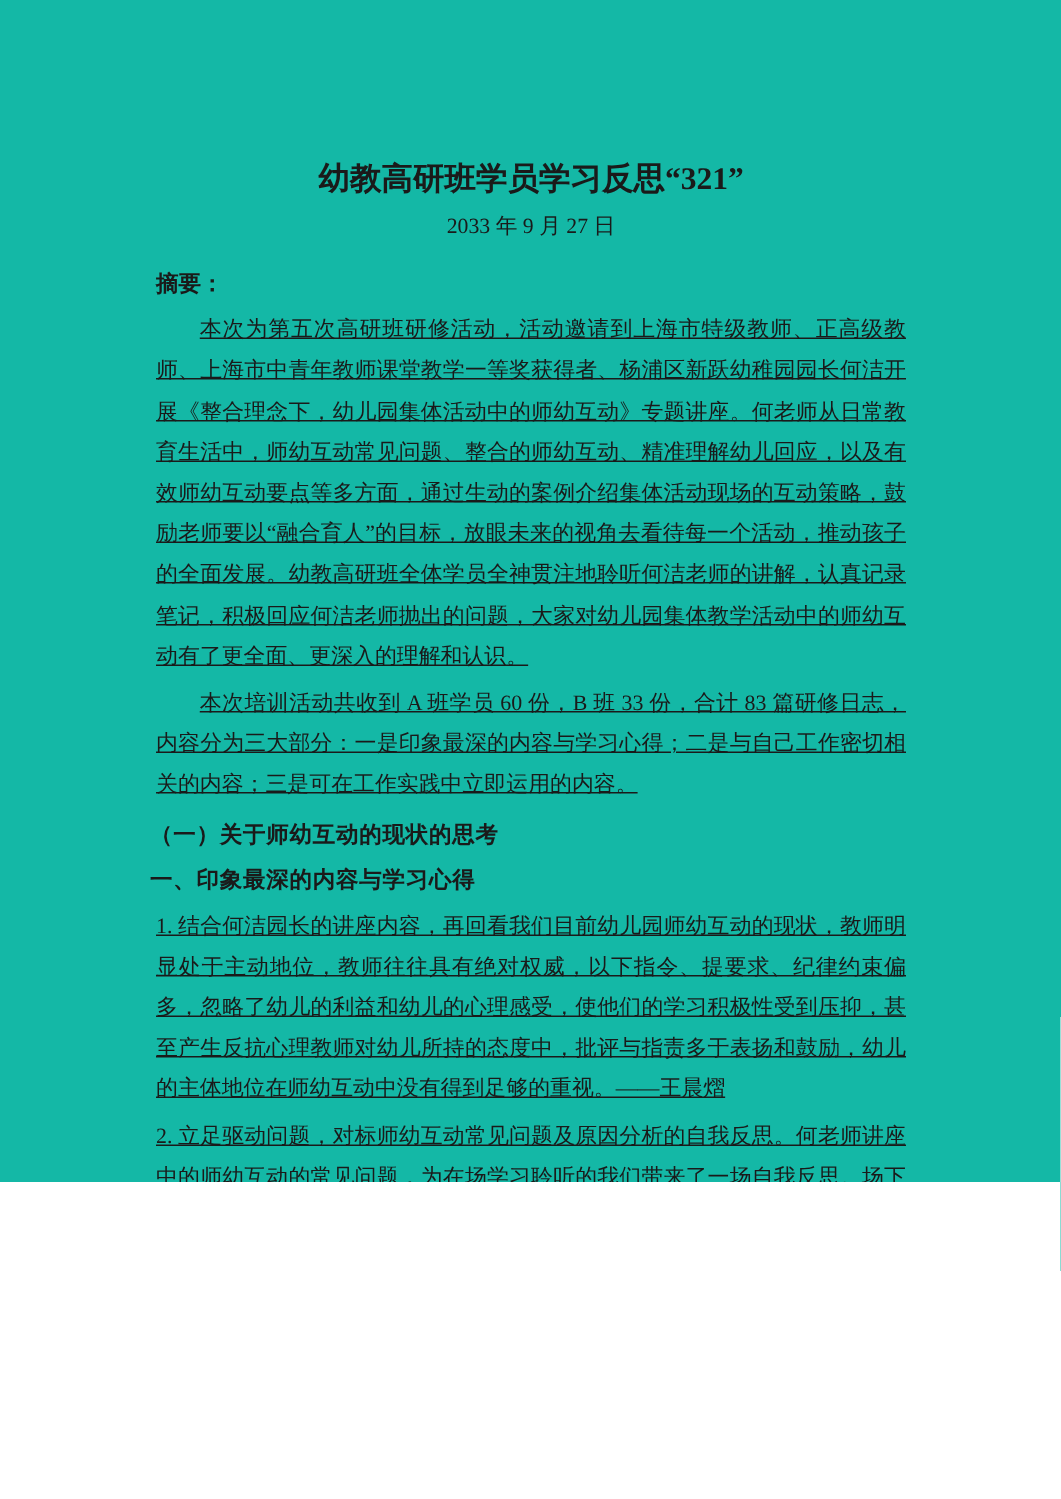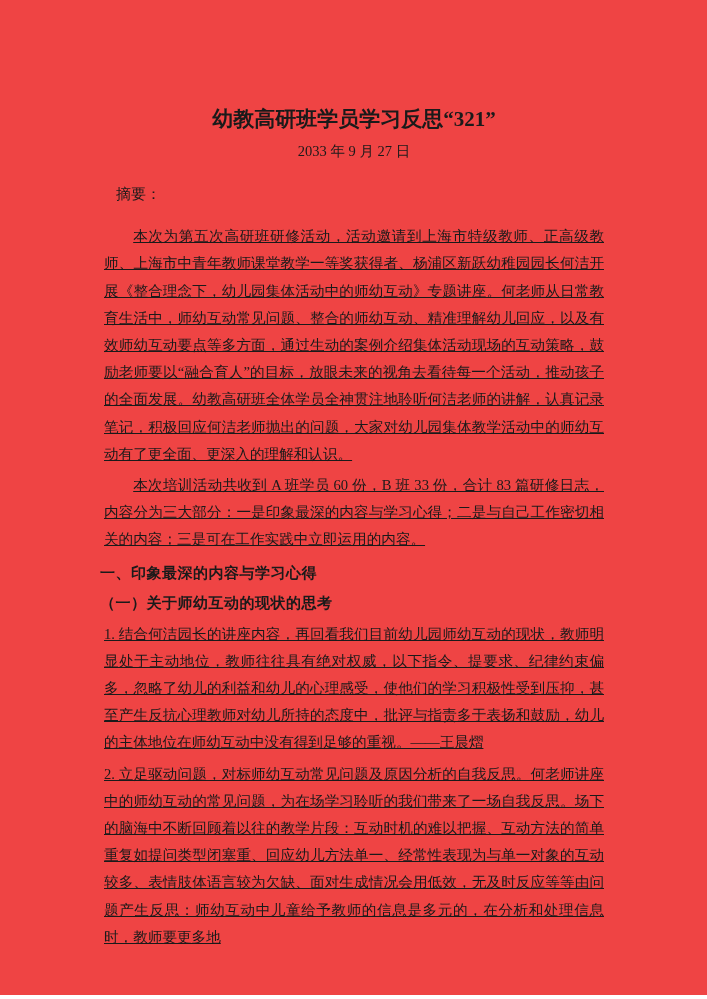--- a/index.html
+++ b/index.html
@@ -3,22 +3,22 @@
 <meta charset="utf-8">
 <style>
   html, body {
     margin: 0;
     padding: 0;
     background: #ffffff;
   }
   .page {
     position: relative;
     width: 707px;
-    height: 995px;
-    background: #ef4444;
+    height: 788px;
+    background: #14b8a6;
     overflow: hidden;
     color: #1a1a1a;
     font-family: "Liberation Serif", "DejaVu Serif", serif;
   }
   .content {
     position: absolute;
     left: 100px;
     top: 104px;
     width: 508px;
   }
@@ -30,25 +30,25 @@
     font-family: "Liberation Serif", "DejaVu Serif", serif;
     margin: 0;
   }
   .doc-date {
     text-align: center;
     font-size: 14.5px;
     line-height: 26px;
     margin: 4px 0 12px 0;
   }
   .abstract-label {
-    font-weight: normal;
+    font-weight: bold;
     font-size: 15px;
     line-height: 27.2px;
     font-family: "Liberation Sans", "DejaVu Sans", sans-serif;
-    margin: 16px;
+    margin: 4px;
   }
   p.body-para {
     margin: 4px;
     font-size: 14.6px;
     line-height: 27.2px;
     text-align: justify;
     text-justify: inter-ideograph;
     text-decoration: underline;
   }
   p.indent {
@@ -73,22 +73,22 @@
 
     <div class="doc-date">2033 年 9 月 27 日</div>
 
     <div class="abstract-label">摘要：</div>
 
     <p class="body-para indent">本次为第五次高研班研修活动，活动邀请到上海市特级教师、正高级教师、上海市中青年教师课堂教学一等奖获得者、杨浦区新跃幼稚园园长何洁开展《整合理念下，幼儿园集体活动中的师幼互动》专题讲座。何老师从日常教育生活中，师幼互动常见问题、整合的师幼互动、精准理解幼儿回应，以及有效师幼互动要点等多方面，通过生动的案例介绍集体活动现场的互动策略，鼓励老师要以“融合育人”的目标，放眼未来的视角去看待每一个活动，推动孩子的全面发展。幼教高研班全体学员全神贯注地聆听何洁老师的讲解，认真记录笔记，积极回应何洁老师抛出的问题，大家对幼儿园集体教学活动中的师幼互动有了更全面、更深入的理解和认识。</p>
 
     <p class="body-para indent">本次培训活动共收到 A 班学员 60 份，B 班 33 份，合计 83 篇研修日志，内容分为三大部分：一是印象最深的内容与学习心得；二是与自己工作密切相关的内容；三是可在工作实践中立即运用的内容。</p>
 
 
+    <div class="sec-heading">（一）关于师幼互动的现状的思考</div>
+
     <div class="sec-heading">一、印象最深的内容与学习心得</div>
-
-    <div class="sec-heading">（一）关于师幼互动的现状的思考</div>
 
     <p class="body-para">1. 结合何洁园长的讲座内容，再回看我们目前幼儿园师幼互动的现状，教师明显处于主动地位，教师往往具有绝对权威，以下指令、提要求、纪律约束偏多，忽略了幼儿的利益和幼儿的心理感受，使他们的学习积极性受到压抑，甚至产生反抗心理教师对幼儿所持的态度中，批评与指责多于表扬和鼓励，幼儿的主体地位在师幼互动中没有得到足够的重视。——王晨熠</p>
 
     <p class="body-para">2. 立足驱动问题，对标师幼互动常见问题及原因分析的自我反思。何老师讲座中的师幼互动的常见问题，为在场学习聆听的我们带来了一场自我反思。场下的脑海中不断回顾着以往的教学片段：互动时机的难以把握、互动方法的简单重复如提问类型闭塞重、回应幼儿方法单一、经常性表现为与单一对象的互动较多、表情肢体语言较为欠缺、面对生成情况会用低效，无及时反应等等由问题产生反思：师幼互动中儿童给予教师的信息是多元的，在分析和处理信息时，教师要更多地</p>
 
   </div>
 </div>
 
 </body></html>

